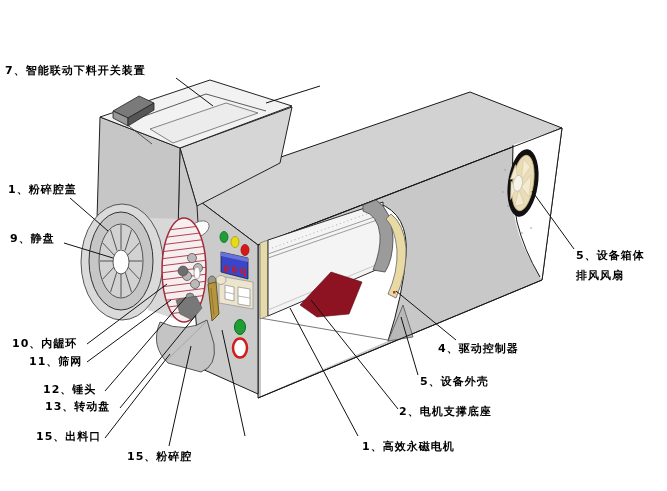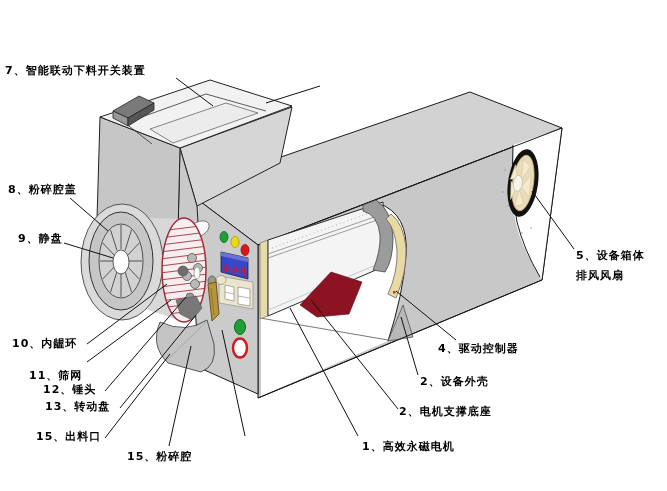--- a/index.html
+++ b/index.html
@@ -195,27 +195,27 @@
     <line x1="169" y1="446" x2="191" y2="346"></line>
     <line x1="245" y1="436" x2="222" y2="330"></line>
     <line x1="358" y1="436" x2="290" y2="308"></line>
     <line x1="398" y1="409" x2="311" y2="300"></line>
     <line x1="418" y1="375" x2="401" y2="317"></line>
     <line x1="456" y1="340" x2="396" y2="291"></line>
   </g>
 </svg>
 
   <div class="lbl" style="left:5px;top:63px">7、智能联动下料开关装置</div>
-  <div class="lbl" style="left:8px;top:182px">8、粉碎腔盖</div>
-  <div class="lbl" style="left:18px;top:231px">9、静盘</div>
+  <div class="lbl" style="left:8px;top:182px">1、粉碎腔盖</div>
+  <div class="lbl" style="left:10px;top:231px">9、静盘</div>
   <div class="lbl" style="left:576px;top:248px">5、设备箱体</div>
   <div class="lbl" style="left:576px;top:268px">排风风扇</div>
   <div class="lbl" style="left:12px;top:336px">10、内龌环</div>
-  <div class="lbl" style="left:29px;top:368px">11、筛网</div>
+  <div class="lbl" style="left:29px;top:354px">11、筛网</div>
   <div class="lbl" style="left:43px;top:382px">12、锤头</div>
   <div class="lbl" style="left:45px;top:399px">13、转动盘</div>
   <div class="lbl" style="left:36px;top:429px">15、出料口</div>
   <div class="lbl" style="left:127px;top:449px">15、粉碎腔</div>
   <div class="lbl" style="left:362px;top:439px">1、高效永磁电机</div>
   <div class="lbl" style="left:399px;top:404px">2、电机支撑底座</div>
-  <div class="lbl" style="left:420px;top:374px">2、设备外壳</div>
+  <div class="lbl" style="left:420px;top:374px">5、设备外壳</div>
   <div class="lbl" style="left:438px;top:341px">4、驱动控制器</div>
 </div>
 
 </body></html>

